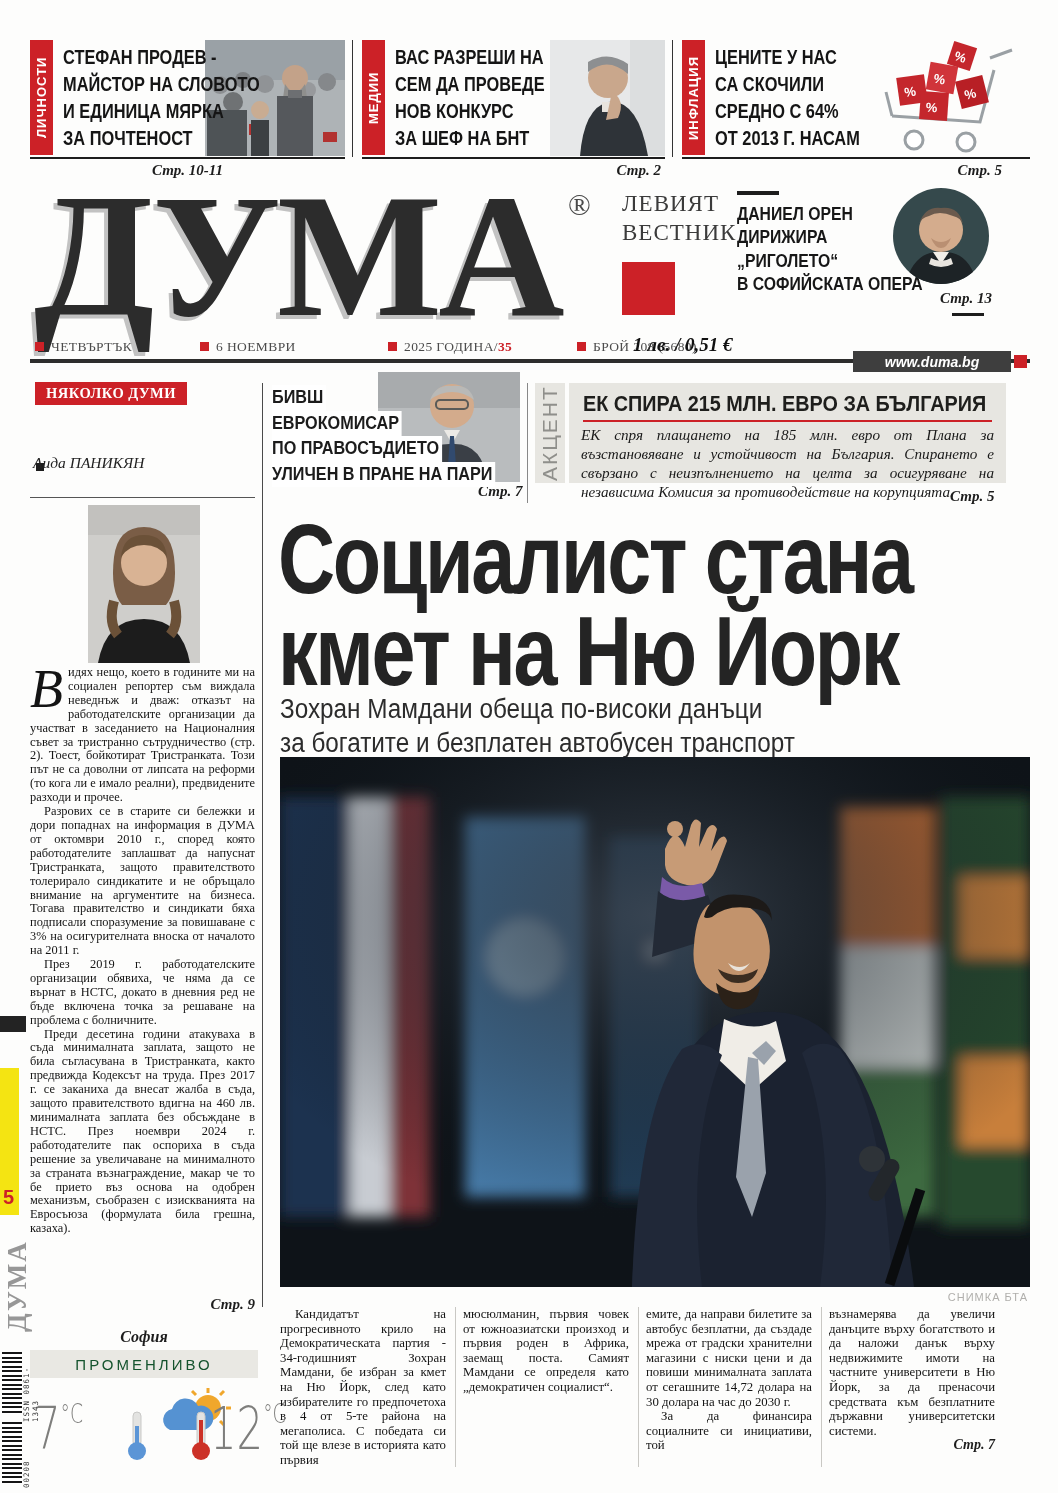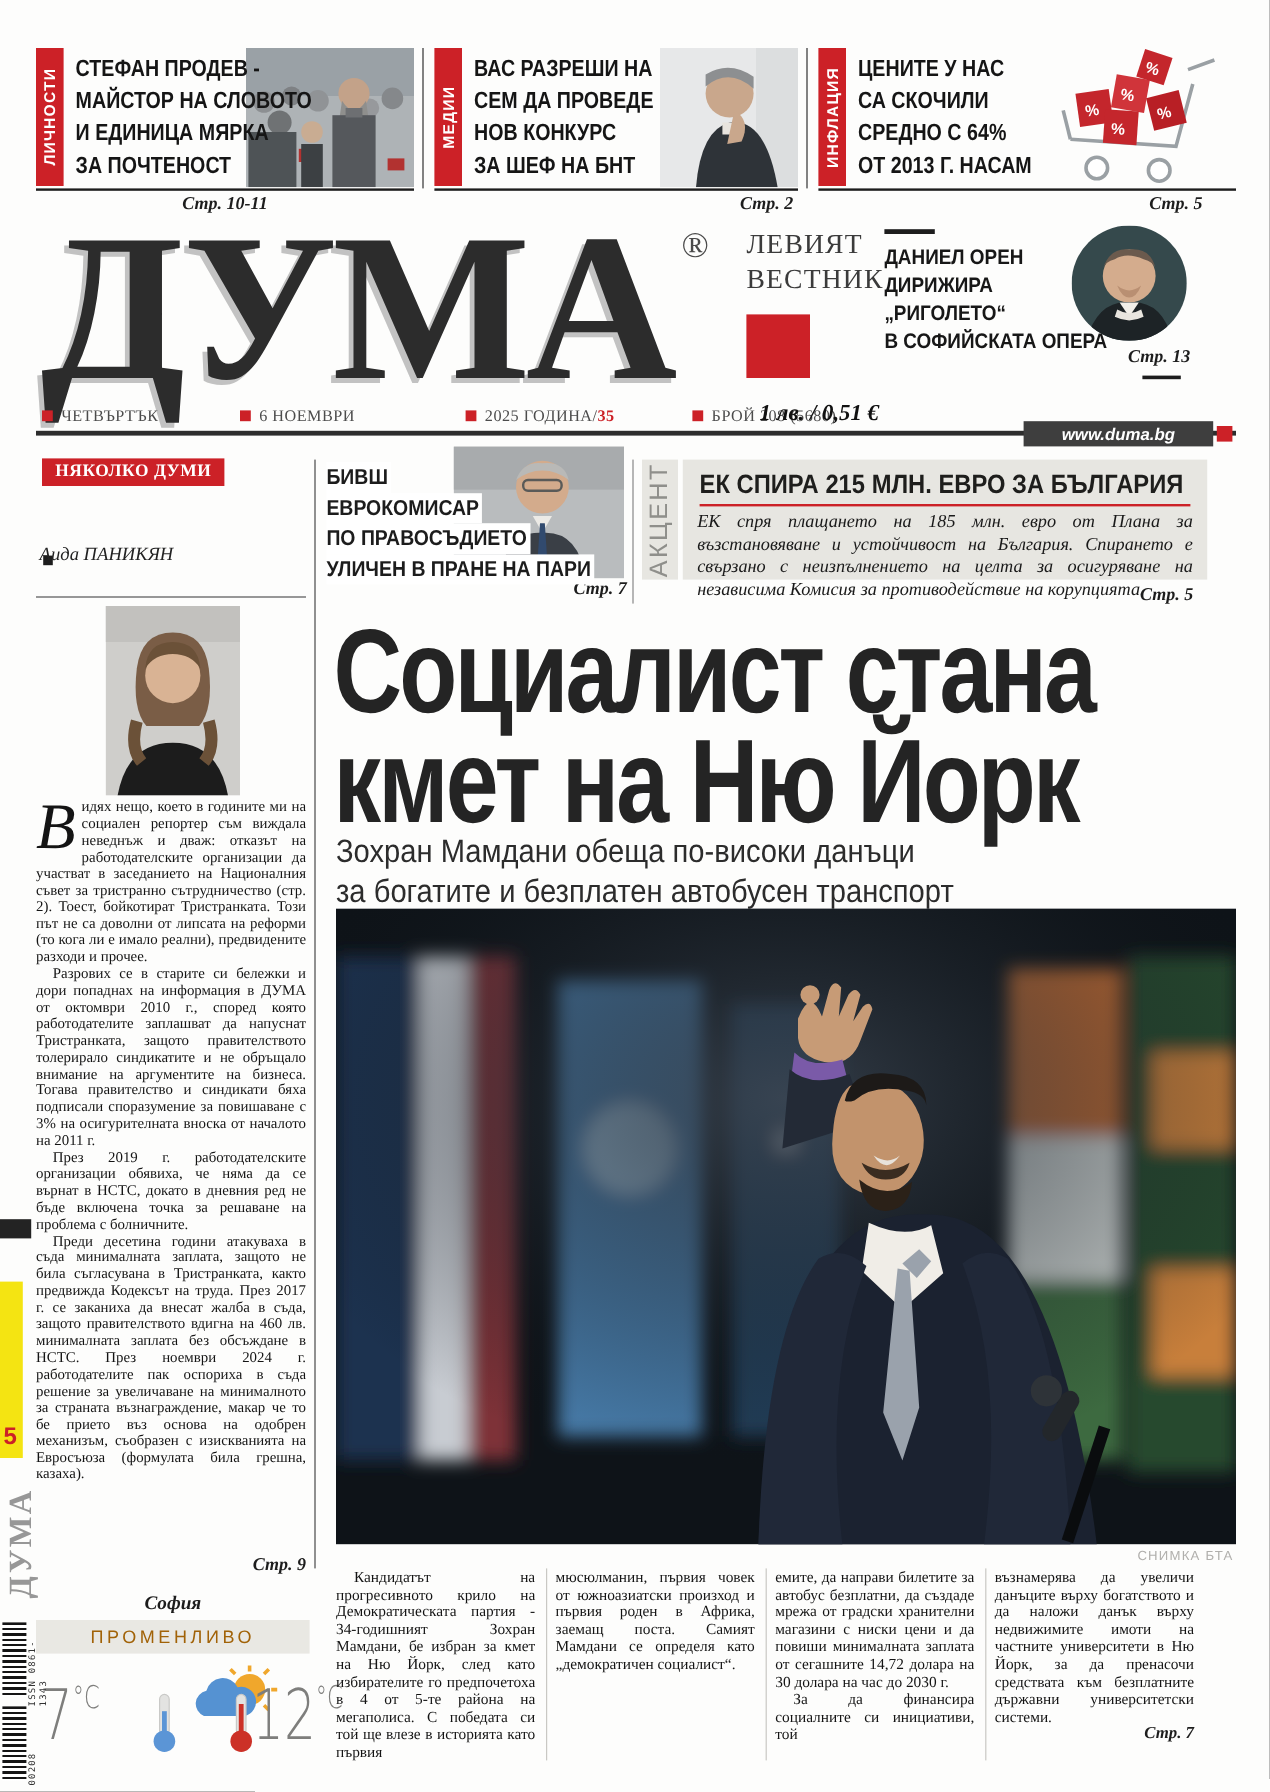--- a/index.html
+++ b/index.html
@@ -52,21 +52,21 @@
             color:#242424;letter-spacing:-3px;}
   .subhead{font-family:"Liberation Sans",sans-serif;font-size:27px;line-height:1.26;color:#2c2c2c;}
   .caption{font-family:"Liberation Sans",sans-serif;font-size:11px;color:#b0afac;letter-spacing:1px;}
   .col{position:absolute;width:166px;font-size:12.8px;line-height:14.6px;text-align:justify;color:#141414;}
   .col p{margin:0;text-indent:15px;}
   .col p.first{text-indent:0;}
   .colsep{position:absolute;width:1px;background:#c9c8c4;}
   .vsep{position:absolute;width:1px;background:#4a4a4a;}
   
   .w-city{font-weight:bold;font-style:italic;font-size:16px;text-align:center;}
-  .w-cond{background:#e9e8e3;color:#a16207;font-family:"Liberation Sans",sans-serif;font-size:15px;
+  .w-cond{background:#e9e8e3;color:#14532d;font-family:"Liberation Sans",sans-serif;font-size:15px;
           letter-spacing:3px;display:flex;align-items:center;justify-content:center;}
   .temp{font-family:"DejaVu Sans",sans-serif;font-weight:200;color:#7e7e7c;font-size:58px;line-height:1;
         display:inline-block;transform:scaleX(.72);transform-origin:0 50%;}
   .temp-unit{font-size:26px;vertical-align:26px;}
   
   .edge-yellow{background:#f4e412;}
   .edge-pg{color:#cc2127;font-family:"Liberation Sans",sans-serif;font-weight:bold;font-size:20px;}
   .edge-duma{writing-mode:vertical-rl;transform:rotate(180deg);font-weight:bold;font-size:27px;color:#979797;letter-spacing:2px;}
   .barcode{background:repeating-linear-gradient(180deg,#151515 0 2px,#fff 2px 4.5px);}
   .edge-tiny{font-family:"DejaVu Sans Mono",monospace;font-size:7.5px;color:#333;writing-mode:vertical-rl;transform:rotate(180deg);letter-spacing:1px;}

